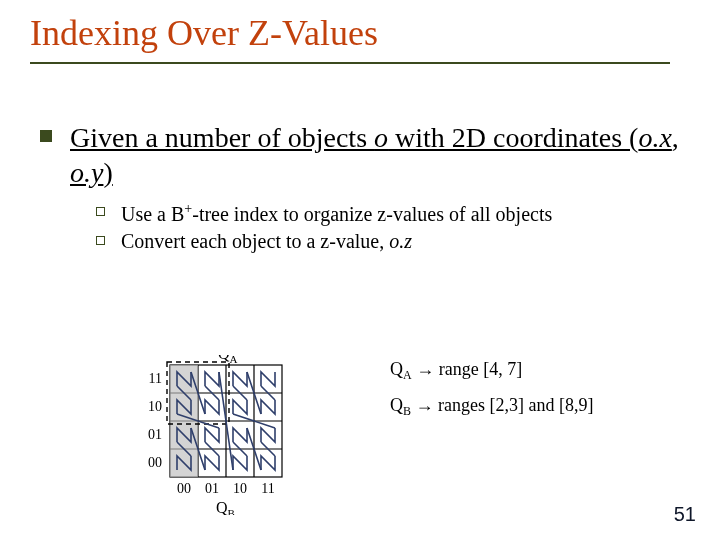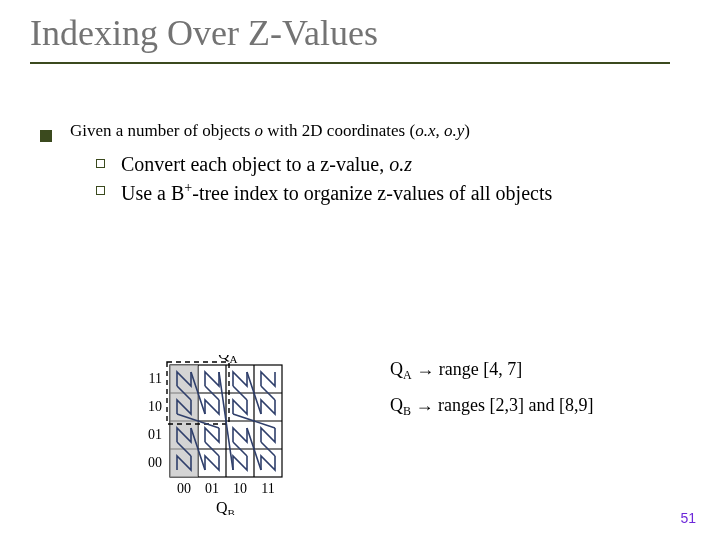--- a/index.html
+++ b/index.html
@@ -18,21 +18,21 @@
     position: relative;
     box-sizing: border-box;
   }
   .title-wrap {
     position: absolute;
     left: 30px;
     top: 14px;
   }
   .title {
     font-size: 36px;
-    color: #737373;
+    color: #c2410c;
     line-height: 1.1;
   }
   .title-rule {
     position: absolute;
     left: 30px;
     top: 62px;
     width: 640px;
     height: 2px;
     background: #3b4a1e;
   }
@@ -49,22 +49,23 @@
   }
   .lvl1 .bullet1 {
     width: 12px;
     height: 12px;
     background: #3b4a1e;
     margin-top: 10px;
     margin-right: 18px;
     flex: none;
   }
   .lvl1 .txt {
-    font-size: 17px;
+    font-size: 28px;
     line-height: 1.25;
+    text-decoration: underline;
   }
   .lvl2-block {
     margin: 10px 0 18px 56px;
   }
   .lvl2 {
     display: flex;
     align-items: flex-start;
     margin-bottom: 2px;
   }
   .lvl2 .bullet2 {
@@ -86,22 +87,22 @@
     position: absolute;
     left: 130px;
     top: 355px;
     width: 520px;
     height: 160px;
   }
   .page-num {
     position: absolute;
     right: 24px;
     bottom: 14px;
-    font-size: 14px;
-    color: #6d28d9;
+    font-size: 20px;
+    color: #0f172a;
     font-family: Arial, sans-serif;
   }
   svg text { font-family: "Times New Roman", Times, serif; }
 </style>
 </head>
 <body>
 
 <div class="slide">
 
   <div class="title-wrap">
@@ -115,27 +116,27 @@
       <div class="bullet1"></div>
       <div class="txt">
         <span>Given a number of objects </span><span class="ital">o</span><span> with 2D coordinates (</span><span class="ital">o.x</span><span>, </span><span class="ital">o.y</span><span>)</span>
       </div>
     </div>
 
     <div class="lvl2-block">
       <div class="lvl2">
         <div class="bullet2"></div>
         <div class="txt">
-          <span>Convert each object to a z-value, </span><span class="ital">o.z</span>
+          <span>Use a B</span><sup>+</sup><span>-tree index to organize z-values of all objects</span>
         </div>
       </div>
       <div class="lvl2">
         <div class="bullet2"></div>
         <div class="txt">
-          <span>Use a B</span><sup>+</sup><span>-tree index to organize z-values of all objects</span>
+          <span>Convert each object to a z-value, </span><span class="ital">o.z</span>
         </div>
       </div>
     </div>
 
 
   </div>
 
   <div class="figure">
     <svg width="520" height="160" viewBox="0 0 520 160">
 

